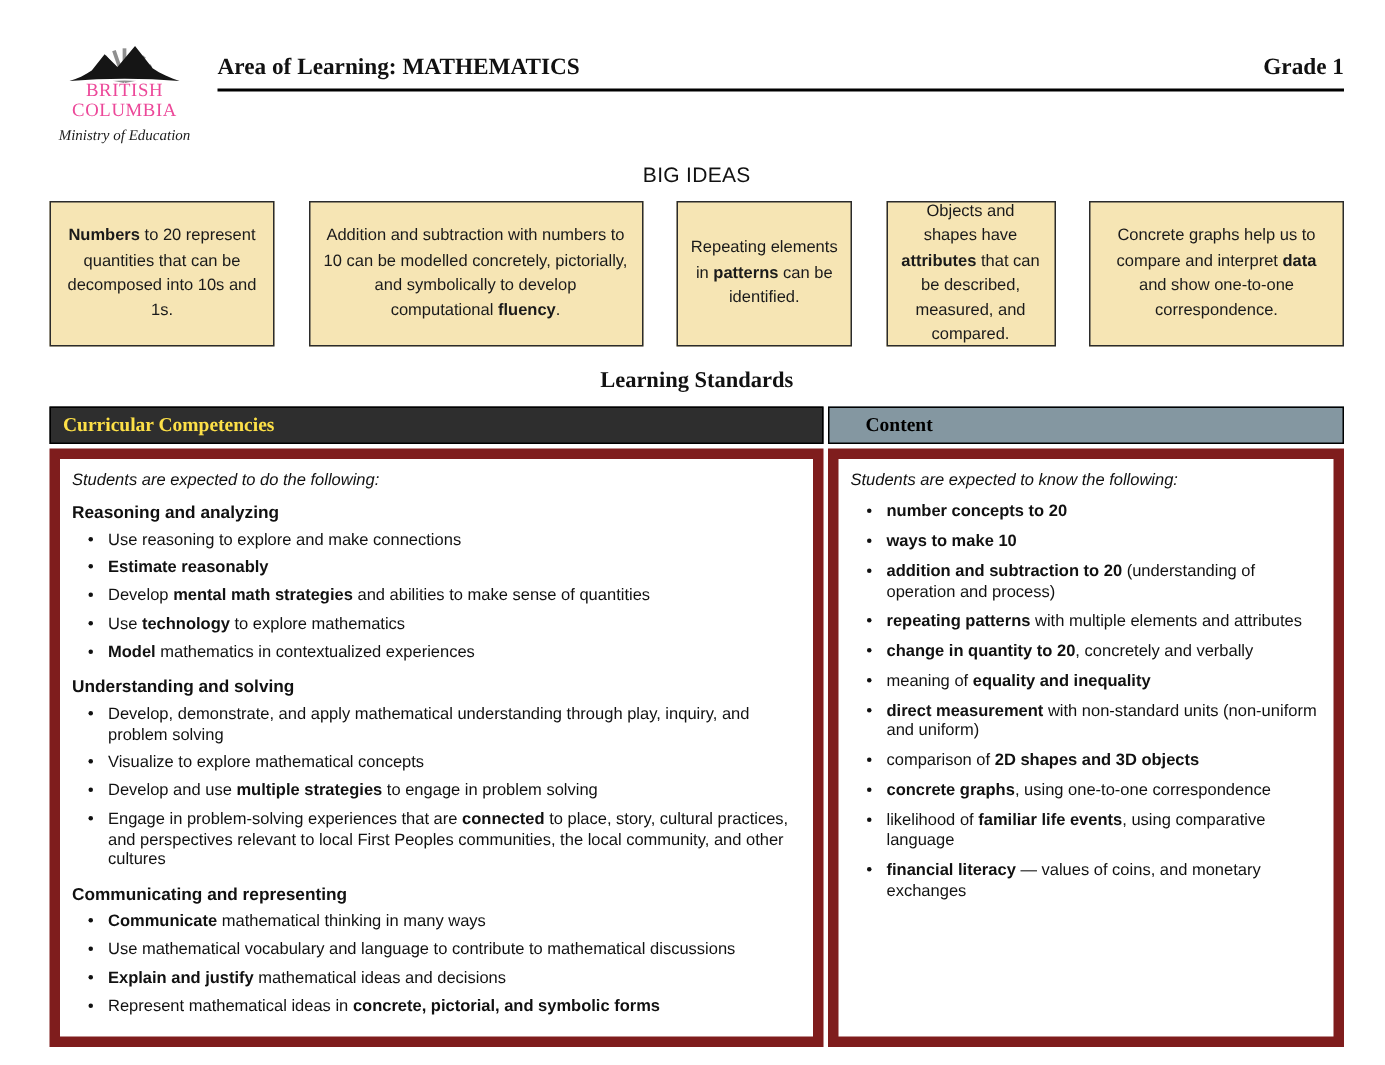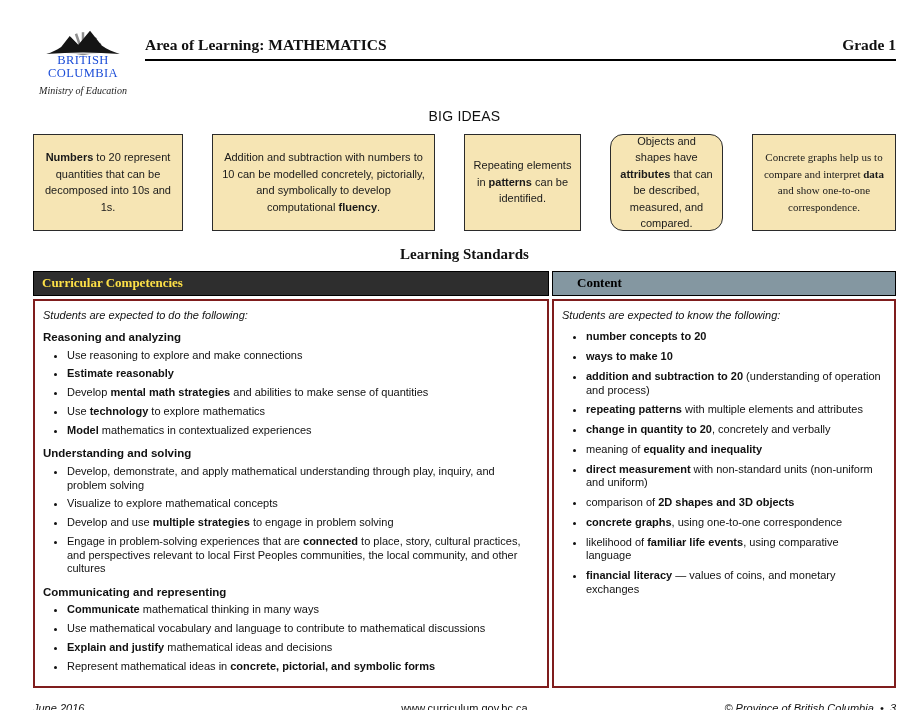--- a/index.html
+++ b/index.html
@@ -12,50 +12,50 @@
     width:923px;height:710px;background:#fff;color:var(--ink);
     font-family:"Liberation Sans","DejaVu Sans",sans-serif;
     overflow:hidden;
   }
   .page{padding:10px 27px 0 33px;}
 
   
   .hdr{display:flex;align-items:flex-start;}
   .logo{width:100px;flex:0 0 100px;text-align:center;}
   .logo svg{display:block;margin:0 auto;}
-  .logo-name{font-family:"Liberation Serif","DejaVu Serif",serif;font-size:12.5px;line-height:1.02;letter-spacing:.4px;color:#1d4ed8;margin-top:-2px;}
+  .logo-name{font-family:"Liberation Serif","DejaVu Serif",serif;font-size:12.5px;line-height:1.02;letter-spacing:.4px;color:#ec4899;margin-top:-2px;}
   .logo-tag{font-family:"Liberation Serif","DejaVu Serif",serif;font-size:10px;margin-top:5px;white-space:nowrap;color:#1c1c1c;font-style:italic;}
   .titlewrap{flex:1;padding-top:26px;margin-left:12px;}
   .titlerow{display:flex;justify-content:space-between;align-items:flex-end;border-bottom:2px solid #000;padding-bottom:5px;}
   .doctitle,.grade{font-family:"Liberation Serif","DejaVu Serif",serif;font-weight:bold;font-size:15.5px;}
 
   
   .bigideas-title{margin:12px 0 10px;text-align:center;font-size:14px;font-weight:normal;letter-spacing:.2px;}
   .boxes{display:flex;justify-content:space-between;}
   .bi-box{
     background:var(--box-fill);border:1.5px solid var(--box-border);
     height:97px;display:flex;align-items:center;justify-content:center;
     text-align:center;font-size:11px;line-height:1.5;padding:6px 8px;color:#1a1a1a;
   }
   .bi-box:nth-child(1){width:150px;}
   .bi-box:nth-child(2){width:223px;}
   .bi-box:nth-child(3){width:117px;}
-  .bi-box:nth-child(4){width:113px;border-radius:13px;}
-  .bi-box:nth-child(5){width:144px;font-family:Liberation Serif, serif;}
+  .bi-box:nth-child(4){width:113px;}
+  .bi-box:nth-child(5){width:170px;}
 
   
   .ls-title{font-family:"Liberation Serif","DejaVu Serif",serif;font-weight:bold;font-size:15px;text-align:center;margin:15px 0 8px;}
   .ls-table{display:grid;grid-template-columns:516px 1fr;gap:3px;}
   .th{
     border:1px solid #000;font-family:"Liberation Serif","DejaVu Serif",serif;
     font-weight:bold;font-size:13px;height:25px;display:flex;align-items:center;padding:0 8px;
   }
   .th-dark{background:var(--cc-bg);color:#fde047;}
   .th-blue{background:var(--content-bg);color:#000;padding-left:24px;}
-  .td{border:2px solid #7f1d1d;background:#fff;padding:8px 10px 8px 8px;min-height:366px;font-size:11px;line-height:1.25;}
+  .td{border:7px solid #7f1d1d;background:#fff;padding:8px 10px 8px 8px;min-height:366px;font-size:11px;line-height:1.25;}
   .intro{margin:0 0 8px;font-style:italic;font-size:11px;}
   .cc-section{margin-top:9px;}
   .cc-section:first-child{margin-top:2px;}
   .cc-section h3{margin:0 0 4px;font-size:11.5px;font-weight:bold;}
   ul.blist{margin:0;padding-left:24px;}
   ul.blist li{margin:0 0 5px;}
   .content-cell ul.blist li{margin-bottom:6px;}
 
   
   .foot{display:flex;margin-top:14px;font-size:11px;}

